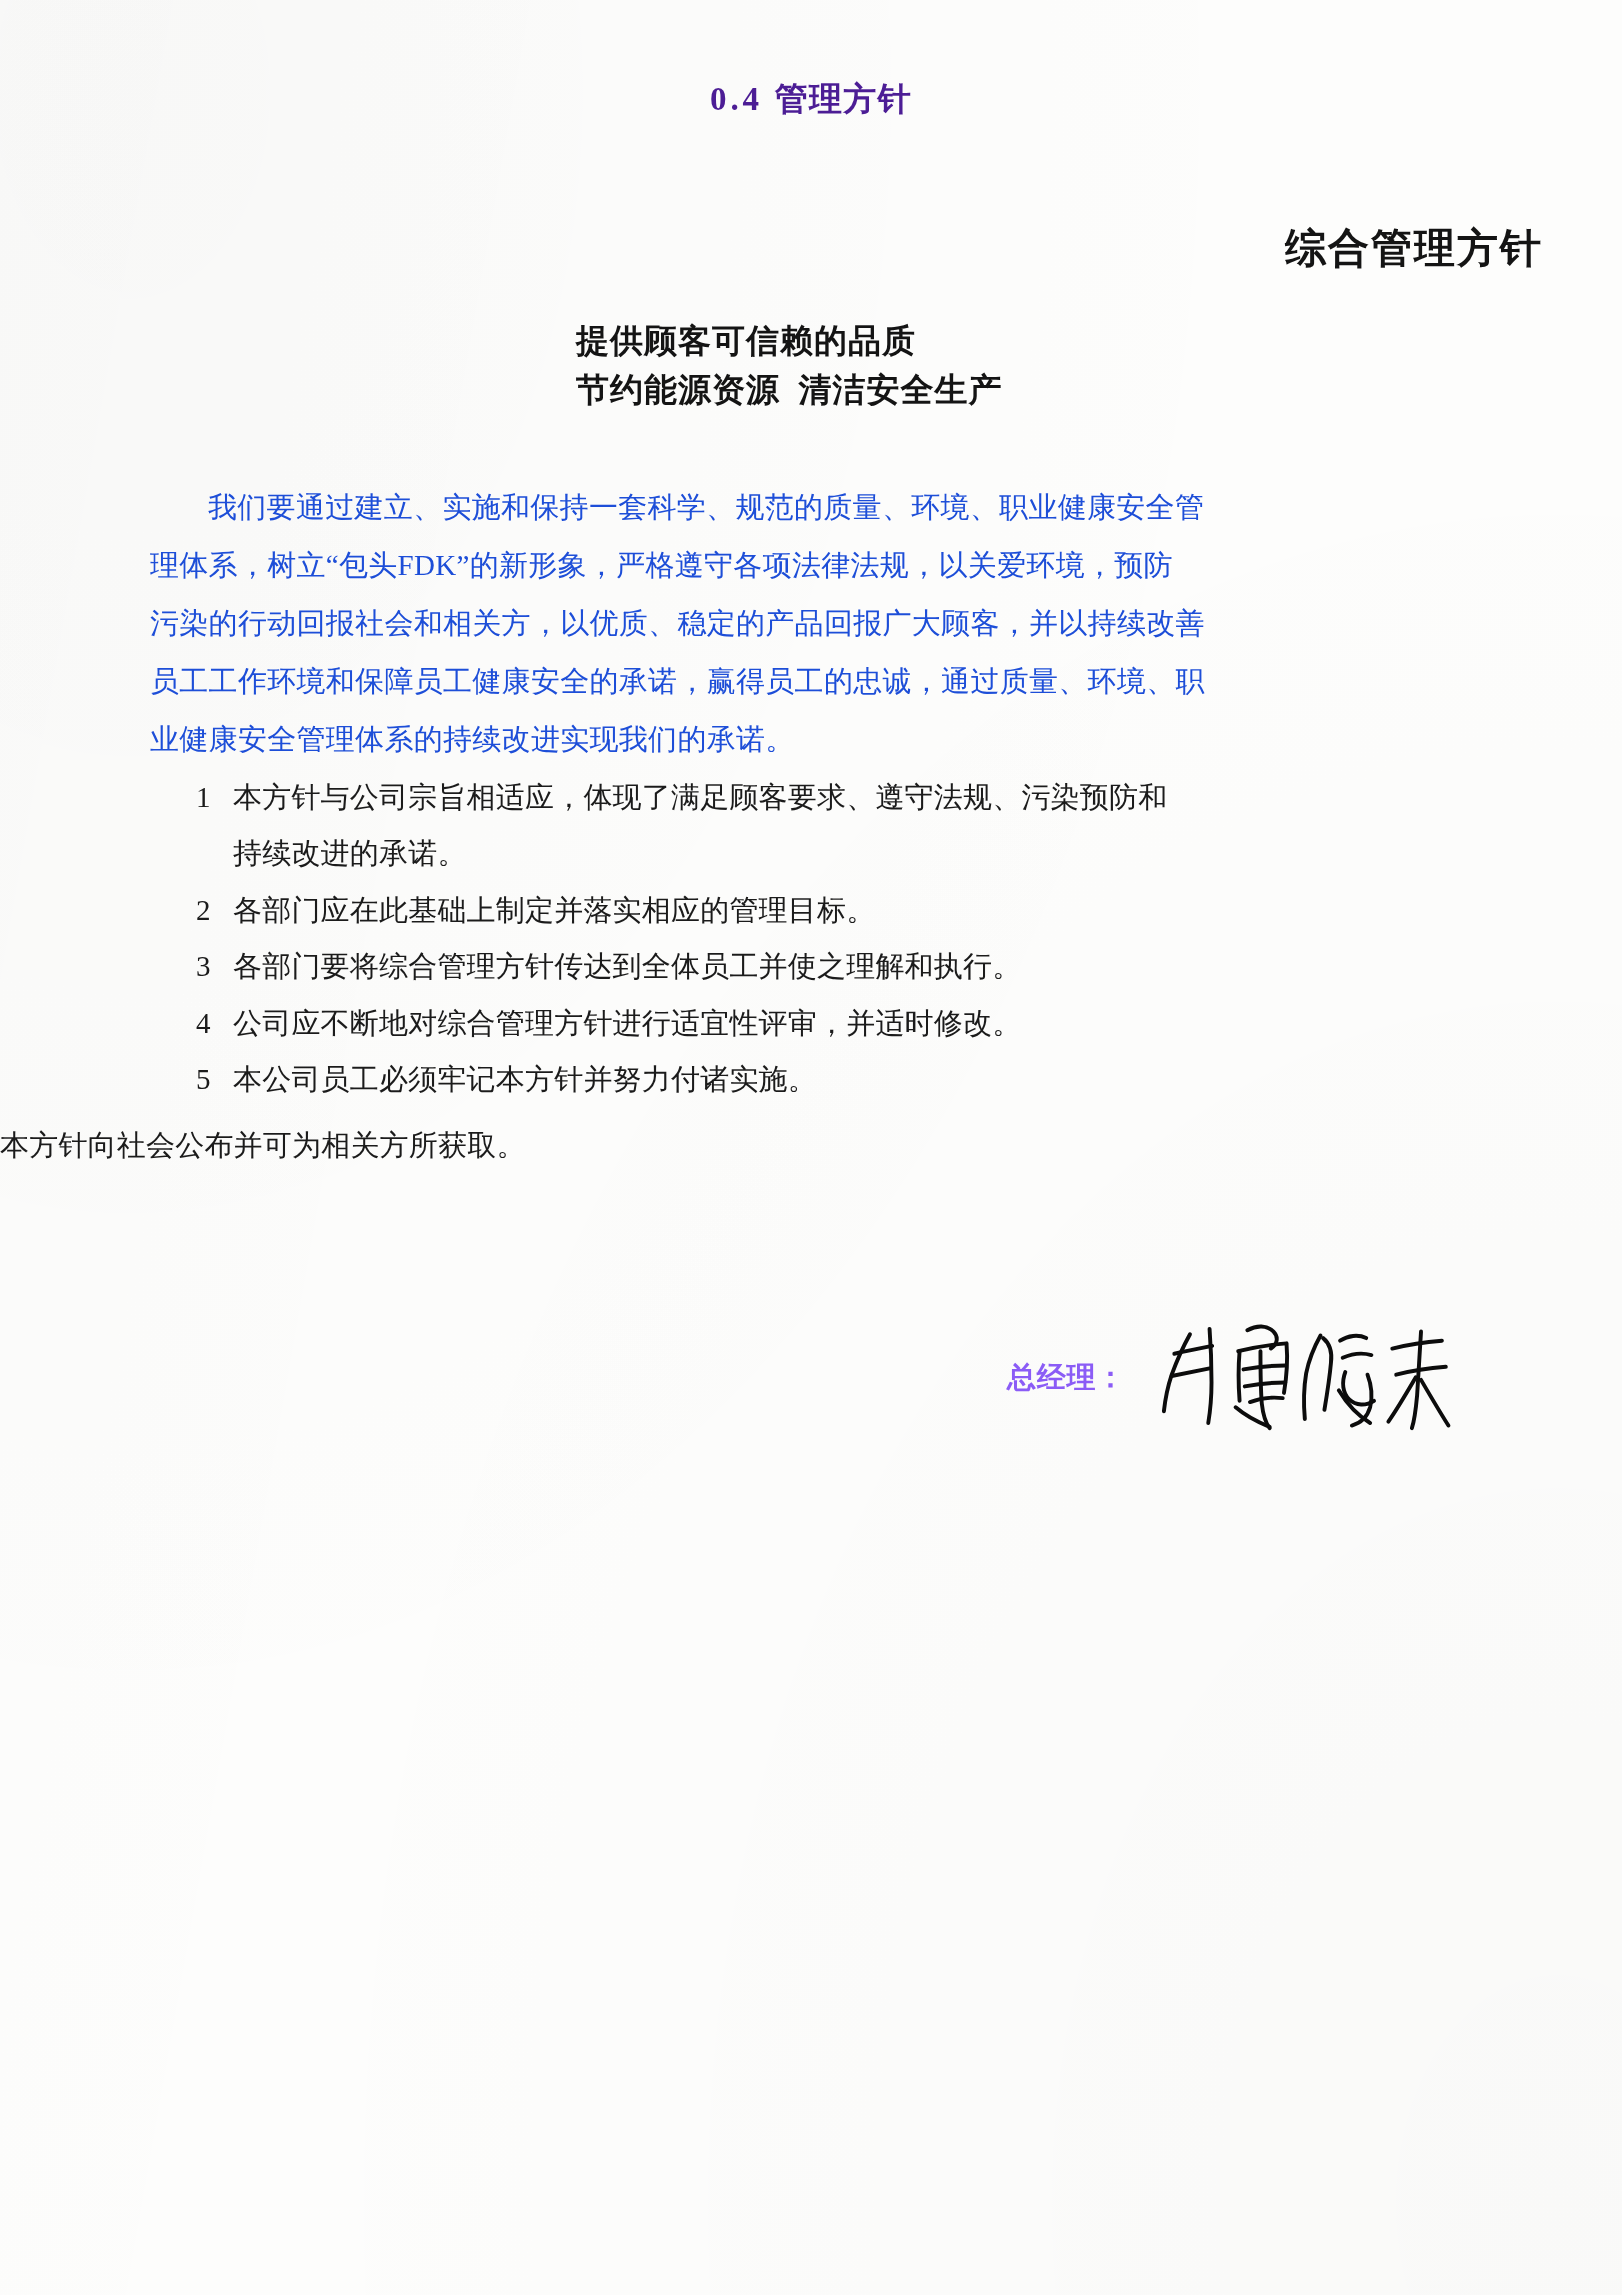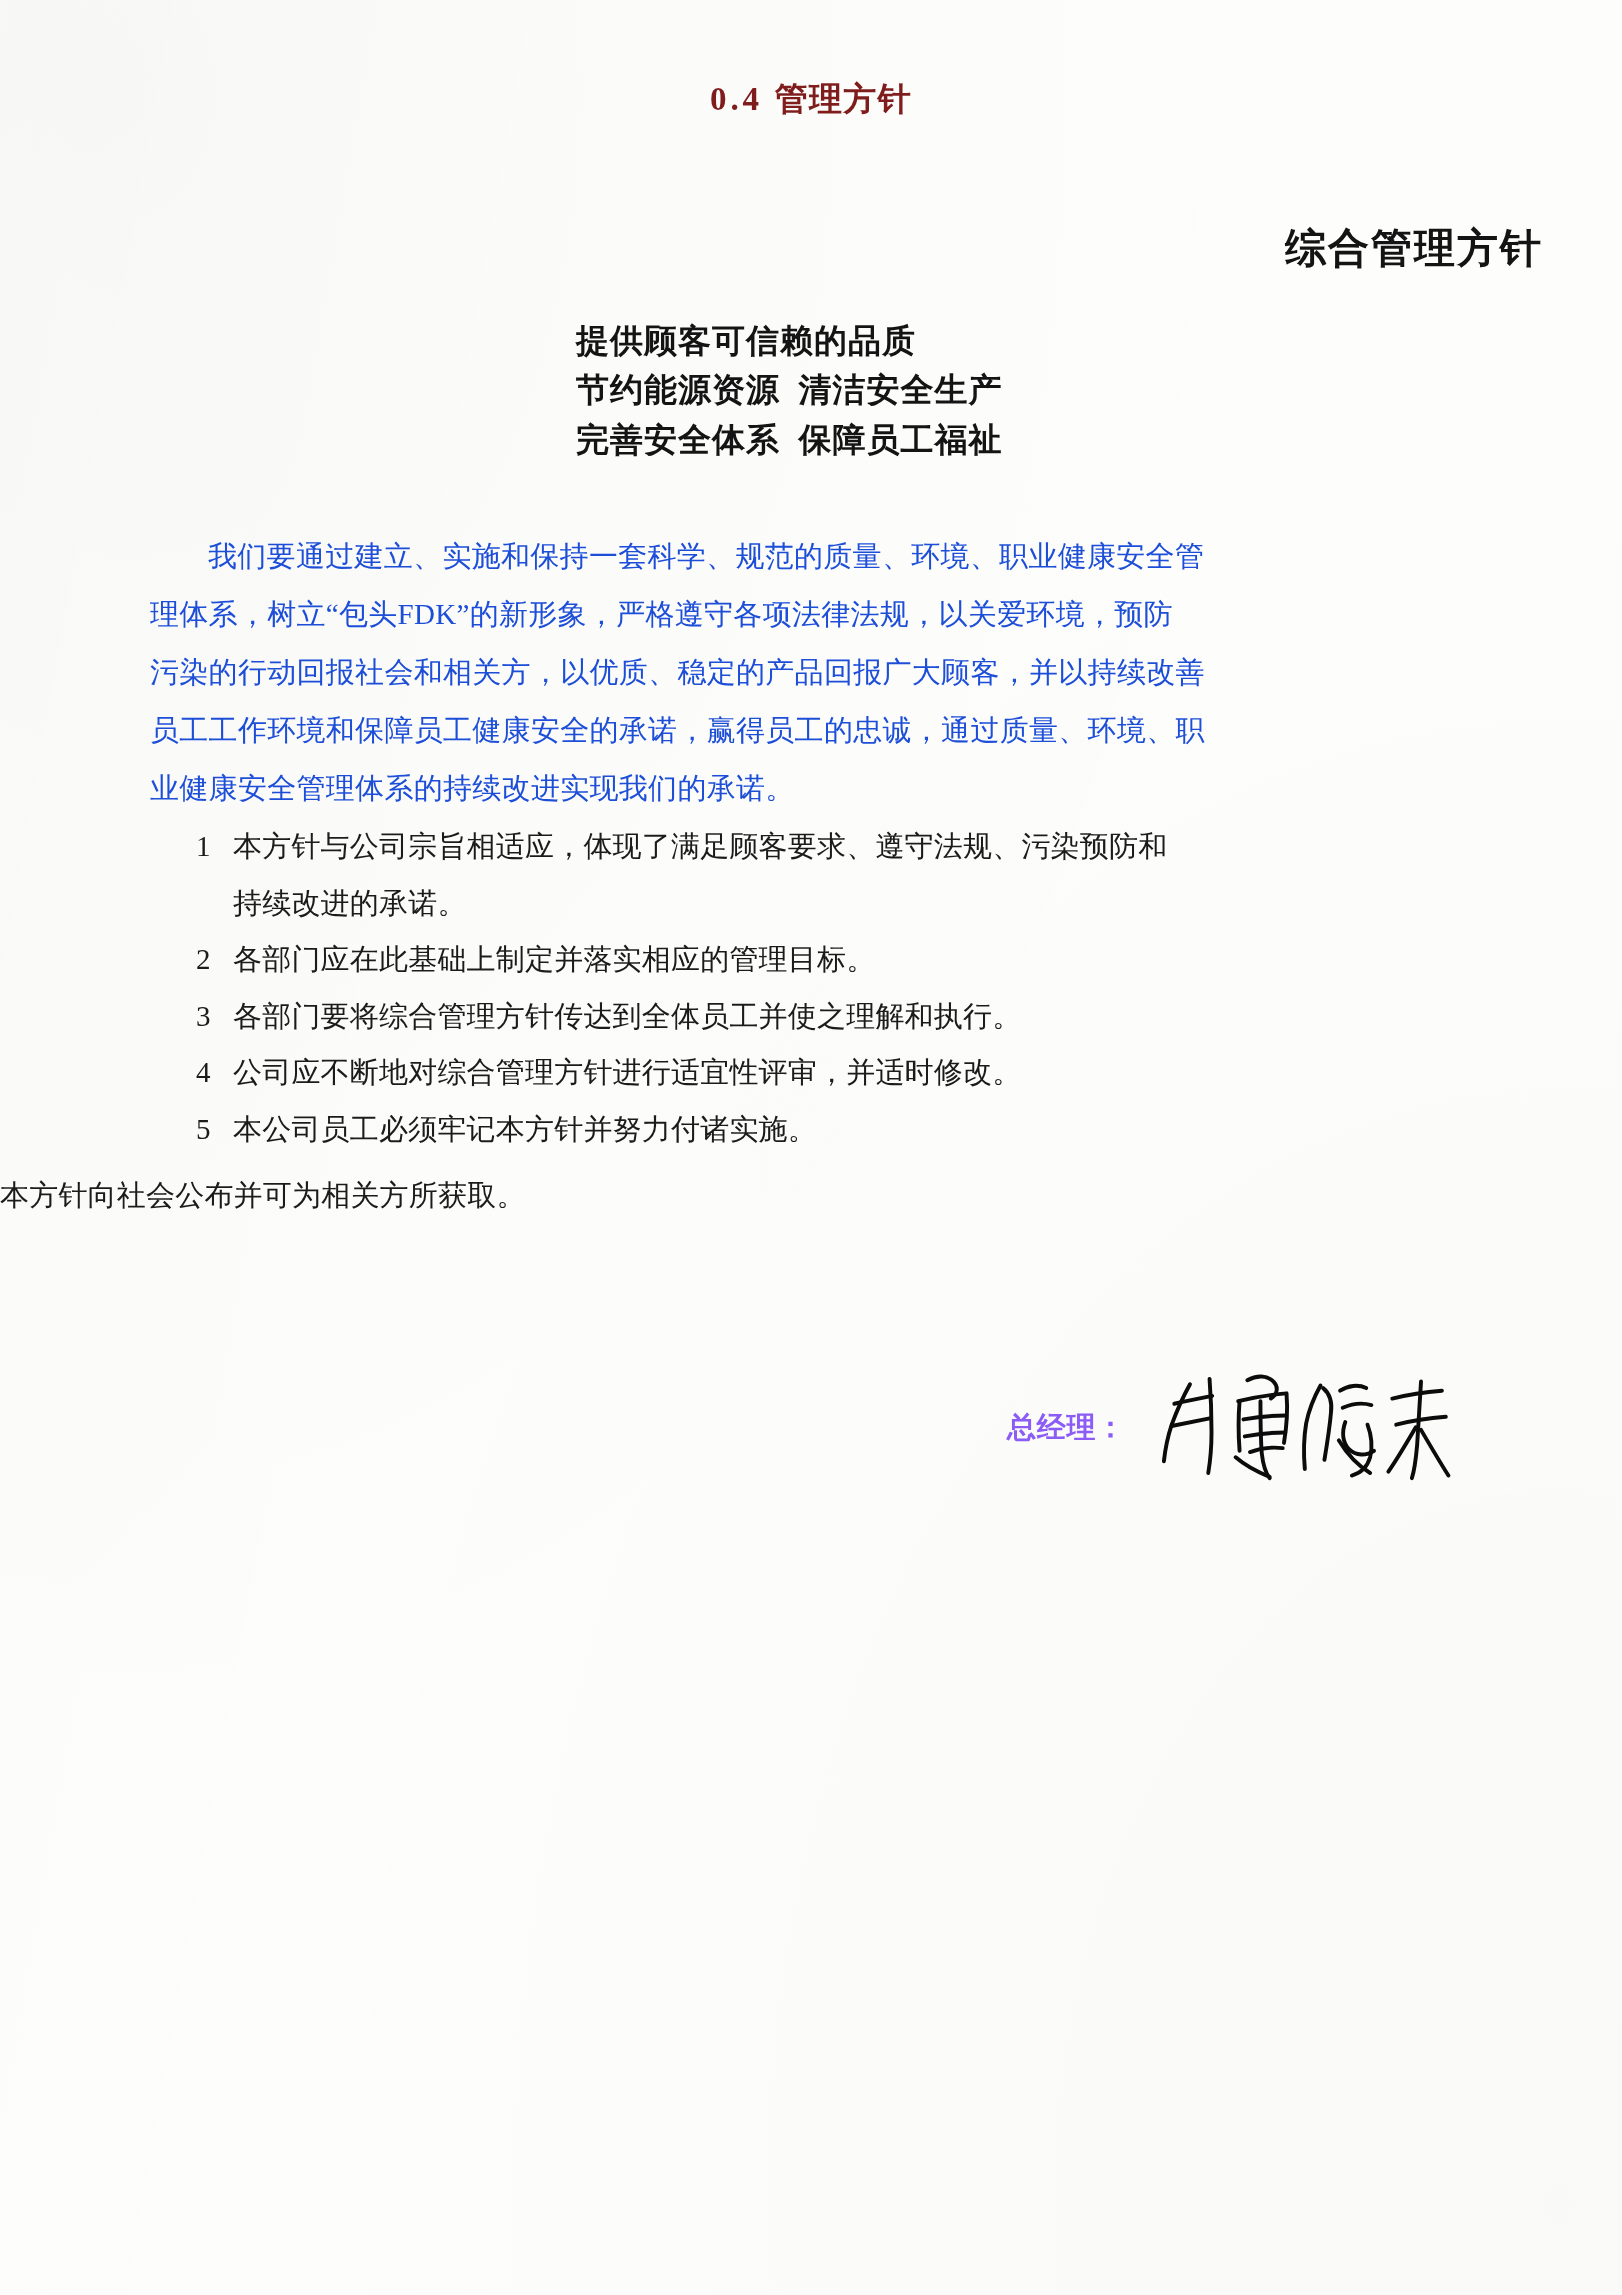--- a/index.html
+++ b/index.html
@@ -41,21 +41,21 @@
     top: 0;
   }
 
   
   .section-header {
     text-align: center;
     font-size: 33px;
     font-weight: 700;
     letter-spacing: 1.3px;
     margin-top: 77px;
-    color: #7f1d1d;
+    color: #4c1d95;
   }
   .section-header .num {
     letter-spacing: 3.9px;
     margin-right: 11.8px;
   }
 
   
   .policy-title {
     text-align: right;
     font-size: 41px;
@@ -182,21 +182,20 @@
 
     <div class="section-header">
       <span class="num">0.4</span><span>管理方针</span>
     </div>
 
     <div class="policy-title">综合管理方针</div>
 
     <div class="slogans">
       <div class="slogan-line">提供顾客可信赖的品质</div>
       <div class="slogan-line">节约能源资源  清洁安全生产</div>
-      <div class="slogan-line">完善安全体系  保障员工福祉</div>
     </div>
 
     <div class="body-block">
       <div class="body-line indent">我们要通过建立、实施和保持一套科学、规范的质量、环境、职业健康安全管</div>
       <div class="body-line">理体系，树立“包头FDK”的新形象，严格遵守各项法律法规，以关爱环境，预防</div>
       <div class="body-line">污染的行动回报社会和相关方，以优质、稳定的产品回报广大顾客，并以持续改善</div>
       <div class="body-line">员工工作环境和保障员工健康安全的承诺，赢得员工的忠诚，通过质量、环境、职</div>
       <div class="body-line">业健康安全管理体系的持续改进实现我们的承诺。</div>
     </div>
 

